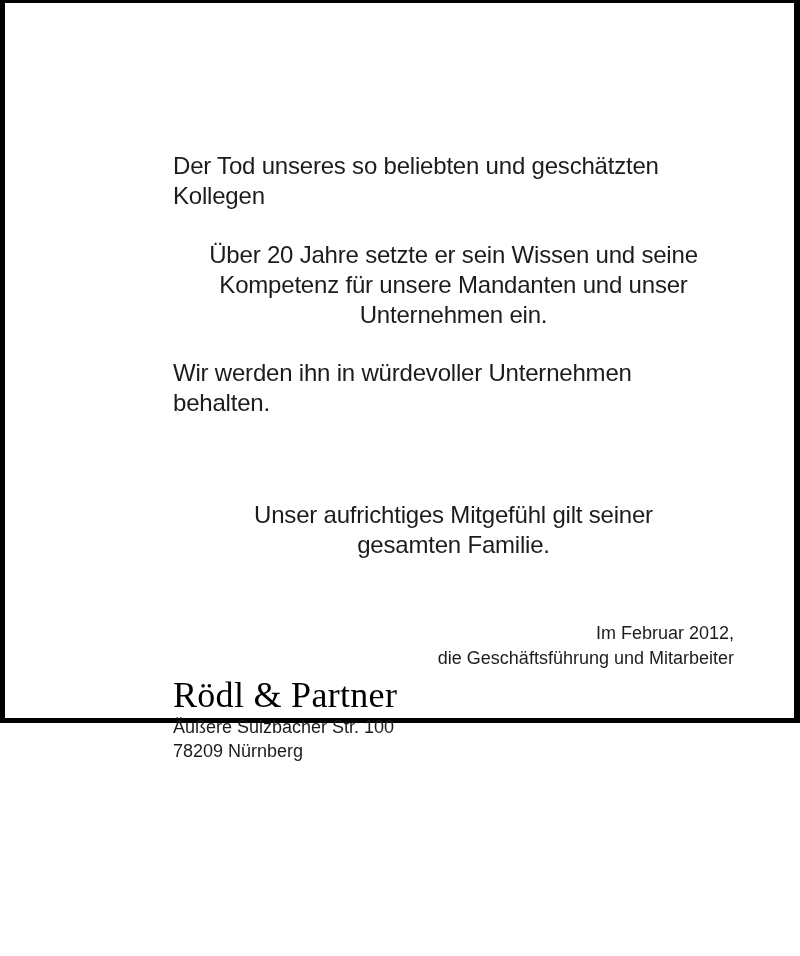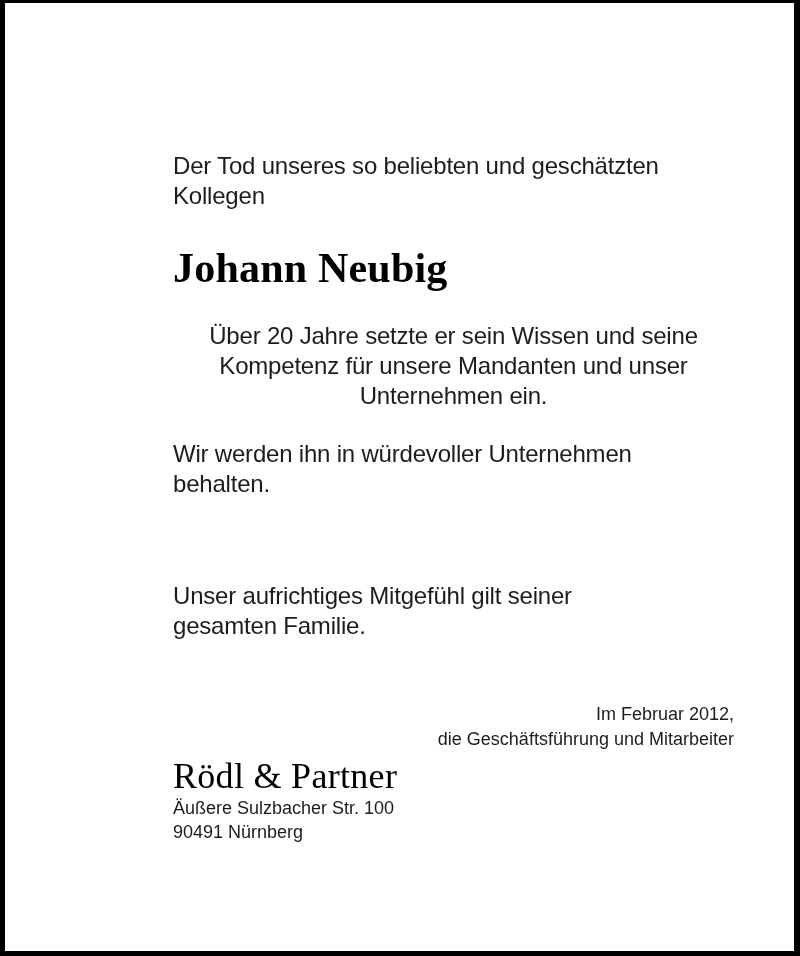--- a/index.html
+++ b/index.html
@@ -10,21 +10,21 @@
   }
   html,body{margin:0;padding:0;}
   body{
     width:800px;height:956px;
     background:var(--bg);
     overflow:hidden;
     font-family:"Liberation Sans", sans-serif;
   }
   .page{
     box-sizing:border-box;
-    width:800px;height:956px;
+    width:800px;height:723px;
     background:var(--bg);
     border-top:3px solid var(--frame);
     border-bottom:5px solid var(--frame);
     border-left:5px solid var(--frame);
     border-right:6px solid var(--frame);
   }
   .content{
     box-sizing:border-box;
     padding:148px 60px 0 168px;
   }
@@ -41,21 +41,21 @@
     font-family:"Liberation Serif", serif;
     font-weight:bold;
     font-size:42px;
     line-height:48px;
     letter-spacing:0.2px;
     color:var(--heading);
   }
   .grief{margin-top:40px;}
   .service{margin-top:29px;text-align:center;}
   .memory{margin-top:28px;}
-  .condolence{margin-top:82px;}
+  .condolence{margin-top:82px;text-align:center;}
   .closing{
     margin-top:61px;
     font-size:18px;
     line-height:25px;
     color:var(--text);
     text-align:right;
   }
   .company{
     margin-top:4px;
     font-family:"Liberation Serif", serif;
@@ -73,21 +73,20 @@
 </style>
 </head>
 <body>
 
 <div class="page">
   <div class="content">
 
     <p class="body-text intro">Der Tod unseres so beliebten und geschätzten
 Kollegen</p>
 
-    <h1 class="name">Johann Neubig</h1>
 
 
     <p class="body-text service">Über 20 Jahre setzte er sein Wissen und seine
 Kompetenz für unsere Mandanten und unser
 Unternehmen ein.</p>
 
     <p class="body-text memory">Wir werden ihn in würdevoller Unternehmen
 behalten.</p>
 
     <p class="body-text condolence">Unser aufrichtiges Mitgefühl gilt seiner
@@ -95,17 +94,17 @@
 
     <div class="closing">
       <div>Im Februar 2012,</div>
       <div>die Geschäftsführung und Mitarbeiter</div>
     </div>
 
     <div class="company">Rödl &amp; Partner</div>
 
     <div class="address">
       <div>Äußere Sulzbacher Str. 100</div>
-      <div>90491 Nürnberg</div>
+      <div>78209 Nürnberg</div>
     </div>
 
   </div>
 </div>
 
 </body></html>

